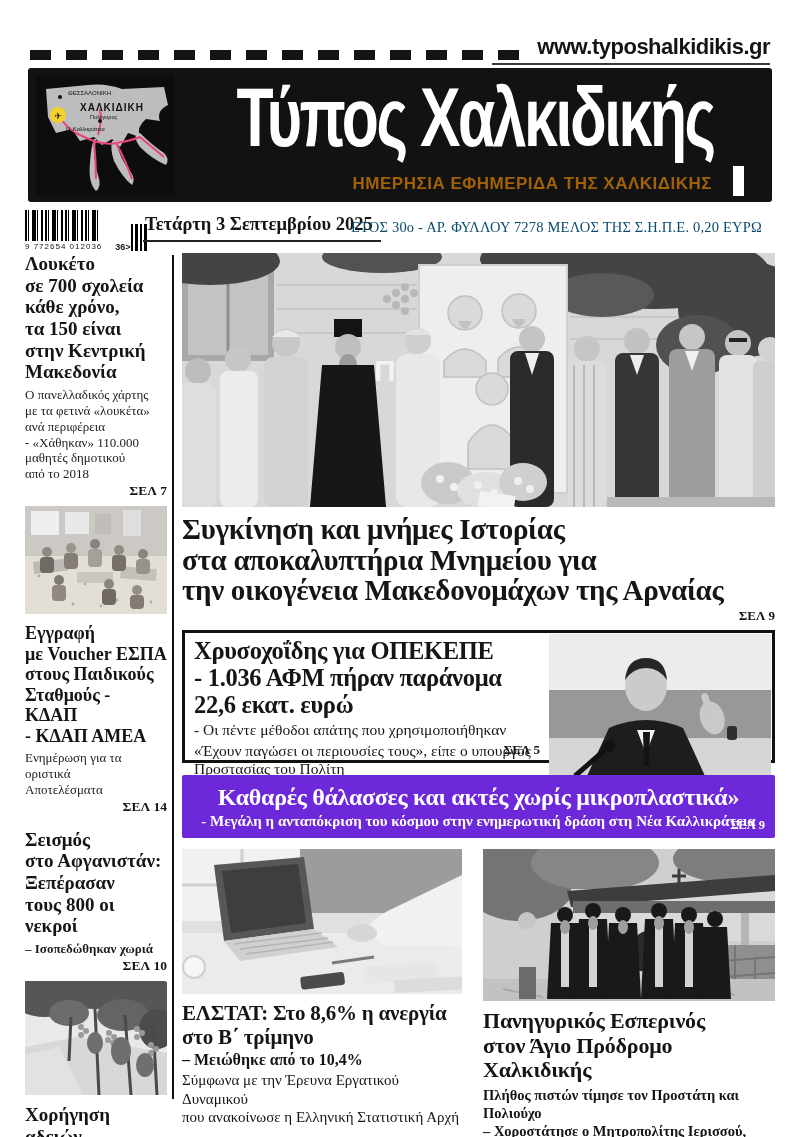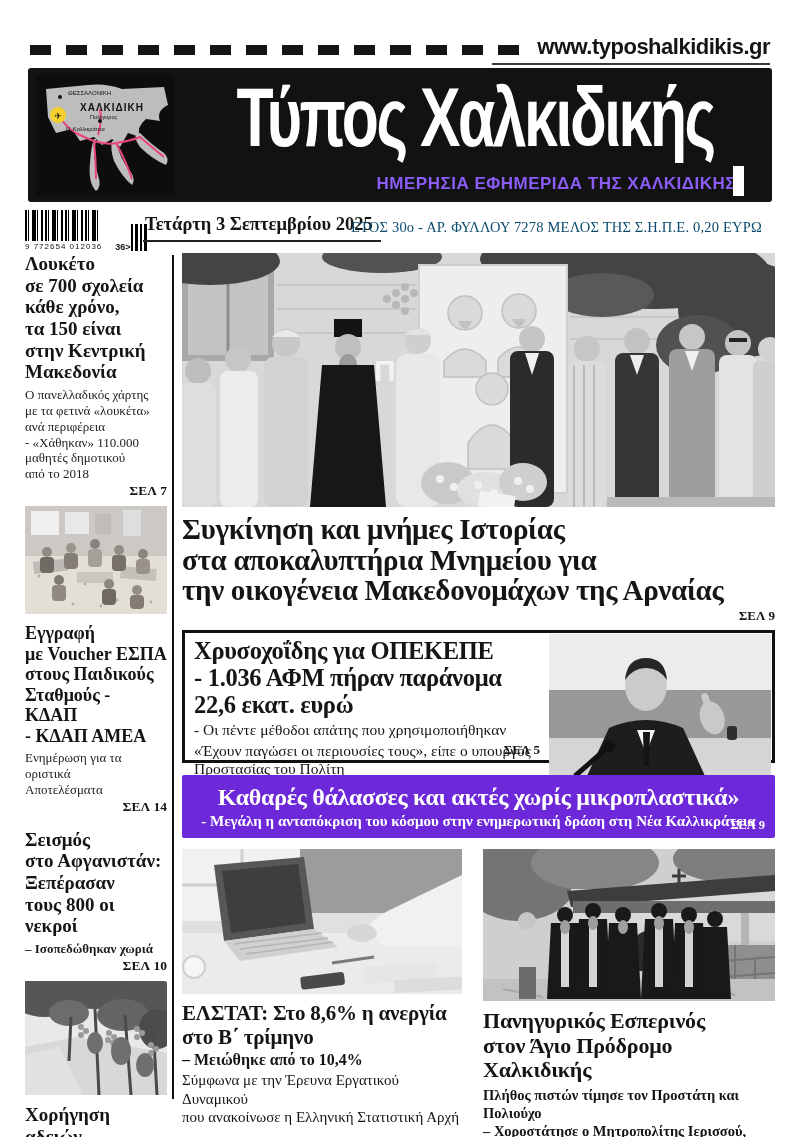--- a/index.html
+++ b/index.html
@@ -1,35 +1,35 @@
 <!DOCTYPE html>
 <html><head>
 <meta charset="utf-8">
 <style>
   * { box-sizing: border-box; margin: 0; padding: 0; }
   html,body { background:#e9e9e9; }
   body { width:800px; height:1137px; font-family:"Liberation Serif", serif; color:#151515; }
   .page { position:relative; width:800px; height:1137px; background:#fff; overflow:hidden; }
 
   
-  .topbar { position:absolute; top:34px; left:30px; right:30px; display:flex; align-items:center; gap:10px; }
+  .topbar { position:absolute; top:34px; left:30px; right:30px; display:flex; align-items:flex-end; gap:10px; }
   .dashes { flex:1; height:10px; margin-top:6px;
     background:repeating-linear-gradient(90deg,#141414 0 21px, transparent 21px 36px); }
   .site-url { font-family:"Liberation Sans", sans-serif; font-weight:bold; font-size:22px; color:#141414; letter-spacing:-0.5px; }
   .url-rule { position:absolute; top:63px; left:492px; right:30px; height:2px; background:#3a3a3a; }
 
   
   .masthead { position:absolute; top:68px; left:28px; right:28px; height:134px; background:#121212; border-radius:3px; display:flex; }
   .map-wrap { margin:7px 0 7px 8px; width:138px; height:120px; flex:none; }
   .title-wrap { flex:1; position:relative; }
   .paper-title { position:absolute; top:2px; left:0; right:0; text-align:center;
     font-family:"Liberation Sans", sans-serif; font-weight:bold; font-size:74px; color:#fff;
     white-space:nowrap; letter-spacing:-3px; transform:scale(0.82,1.12); transform-origin:52% top; }
-  .paper-subtitle { position:absolute; right:36px; bottom:8px; font-family:"Liberation Sans", sans-serif;
-    font-weight:bold; font-size:17px; color:#8b5cf6; letter-spacing:0.5px; }
+  .paper-subtitle { position:absolute; right:60px; bottom:8px; font-family:"Liberation Sans", sans-serif;
+    font-weight:bold; font-size:17px; color:#a16207; letter-spacing:0.5px; }
   .subtitle-bar { position:absolute; right:28px; bottom:6px; width:11px; height:30px; background:#fff; }
 
   
   .dateline { position:absolute; top:208px; left:25px; right:28px; height:44px; }
   .barcode { position:absolute; left:0; top:2px; display:flex; gap:5px; }
   .barcode-bars { width:74px; height:31px;
     background:repeating-linear-gradient(90deg,#000 0 2px,#fff 2px 3px,#000 3px 4px,#fff 4px 7px,#000 7px 11px,#fff 11px 12px,#000 12px 13px,#fff 13px 16px,#000 16px 18px,#fff 18px 20px); }
   .barcode-number { font-family:"Liberation Sans", sans-serif; font-size:8px; letter-spacing:1px; margin-top:1px; }
   .addon { display:flex; flex-direction:row; align-items:flex-end;padding-left:8px; }
   .addon-label { font-family:"Liberation Sans", sans-serif; font-weight:bold; font-size:9px; line-height:8px; }

